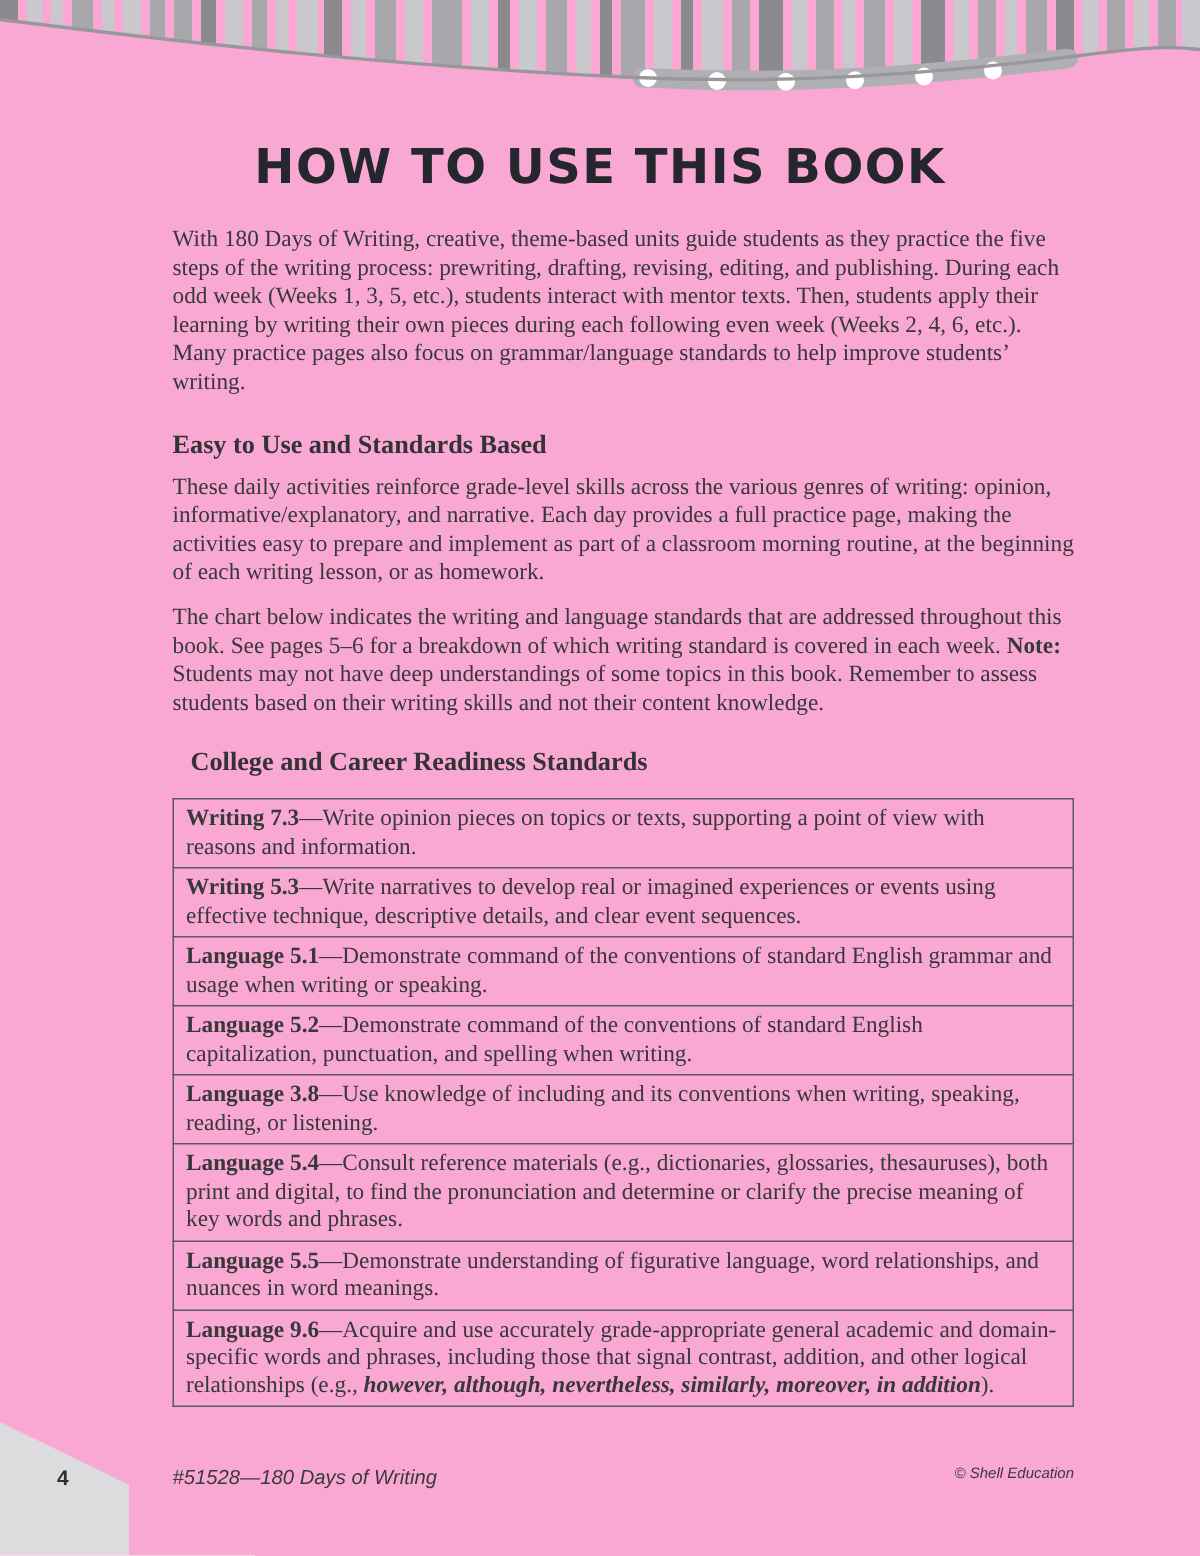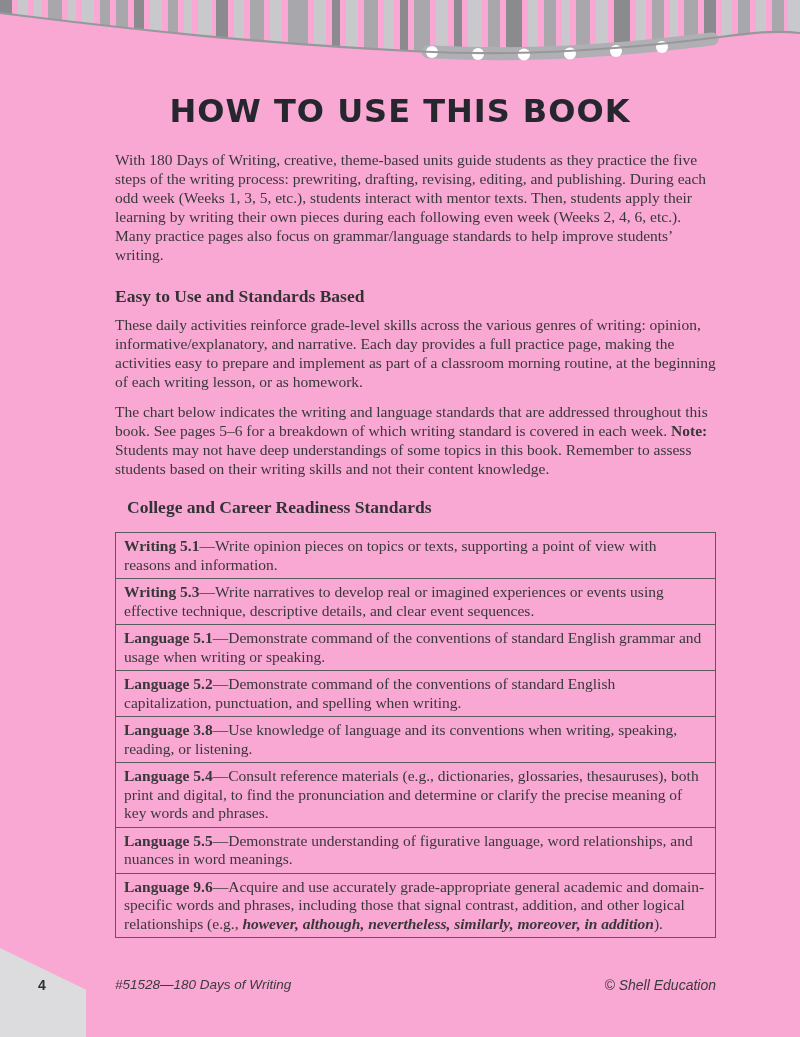--- a/index.html
+++ b/index.html
@@ -74,21 +74,21 @@
     font-weight:bold;font-size:14px;color:#2e2e33;
   }
   .footer-book-id{
     position:absolute;left:115px;top:977px;
     font-family:"Liberation Sans", sans-serif;
     font-style:italic;font-size:13.5px;color:#3a3a3c;
   }
   .footer-copyright{
     position:absolute;right:84px;top:977px;
     font-family:"Liberation Sans", sans-serif;
-    font-style:italic;font-size:14px;color:#3a3a3c;
+    font-style:italic;font-size:10px;color:#3a3a3c;
   }
 </style>
 </head>
 <body>
 
 <div class="page">
 
   <svg class="top-border" viewBox="0 0 800 70" preserveAspectRatio="none" aria-hidden="true">
     <defs>
       <clipPath id="waveClip">
@@ -166,33 +166,33 @@
     <p class="p-easy"><span>These daily activities reinforce grade-level skills across the various genres of writing: opinion, informative/explanatory, and narrative.  Each day provides a full practice page, making the activities easy to prepare and implement as part of a classroom morning routine, at the beginning of each writing lesson, or as homework.</span></p>
 
     <p class="p-chart"><span>The chart below indicates the writing and language standards that are addressed throughout this book.  See pages 5–6 for a breakdown of which writing standard is covered in each week.  </span><span class="seg-b">Note:</span><span> Students may not have deep understandings of some topics in this book.  Remember to assess students based on their writing skills and not their content knowledge.</span></p>
 
     <h2 class="section-heading h-ccrs">College and Career Readiness Standards</h2>
 
     <table class="standards">
       <tbody>
 
       <tr>
-          <td><span class="row-label">Writing 5.1</span><span><span>—Write opinion pieces on topics or texts, supporting a point of view with reasons and information.</span></span></td>
+          <td><span class="row-label">Writing 7.3</span><span><span>—Write opinion pieces on topics or texts, supporting a point of view with reasons and information.</span></span></td>
         </tr>
           <tr>
           <td><span class="row-label">Writing 5.3</span><span><span>—Write narratives to develop real or imagined experiences or events using effective technique, descriptive details, and clear event sequences.</span></span></td>
         </tr>
           <tr>
           <td><span class="row-label">Language 5.1</span><span><span>—Demonstrate command of the conventions of standard English grammar and usage when writing or speaking.</span></span></td>
         </tr>
           <tr>
           <td><span class="row-label">Language 5.2</span><span><span>—Demonstrate command of the conventions of standard English capitalization, punctuation, and spelling when writing.</span></span></td>
         </tr>
           <tr>
-          <td><span class="row-label">Language 3.8</span><span><span>—Use knowledge of language and its conventions when writing, speaking, reading, or listening.</span></span></td>
+          <td><span class="row-label">Language 3.8</span><span><span>—Use knowledge of including and its conventions when writing, speaking, reading, or listening.</span></span></td>
         </tr>
           <tr>
           <td><span class="row-label">Language 5.4</span><span><span>—Consult reference materials (e.g., dictionaries, glossaries, thesauruses), both print and digital, to find the pronunciation and determine or clarify the precise meaning of key words and phrases.</span></span></td>
         </tr>
           <tr>
           <td><span class="row-label">Language 5.5</span><span><span>—Demonstrate understanding of figurative language, word relationships, and nuances in word meanings.</span></span></td>
         </tr>
           <tr>
           <td><span class="row-label">Language 9.6</span><span><span>—Acquire and use accurately grade-appropriate general academic and domain-specific words and phrases, including those that signal contrast, addition, and other logical relationships (e.g., </span><span class="seg-bi">however, although, nevertheless, similarly, moreover, in addition</span><span>).</span></span></td>
         </tr>

